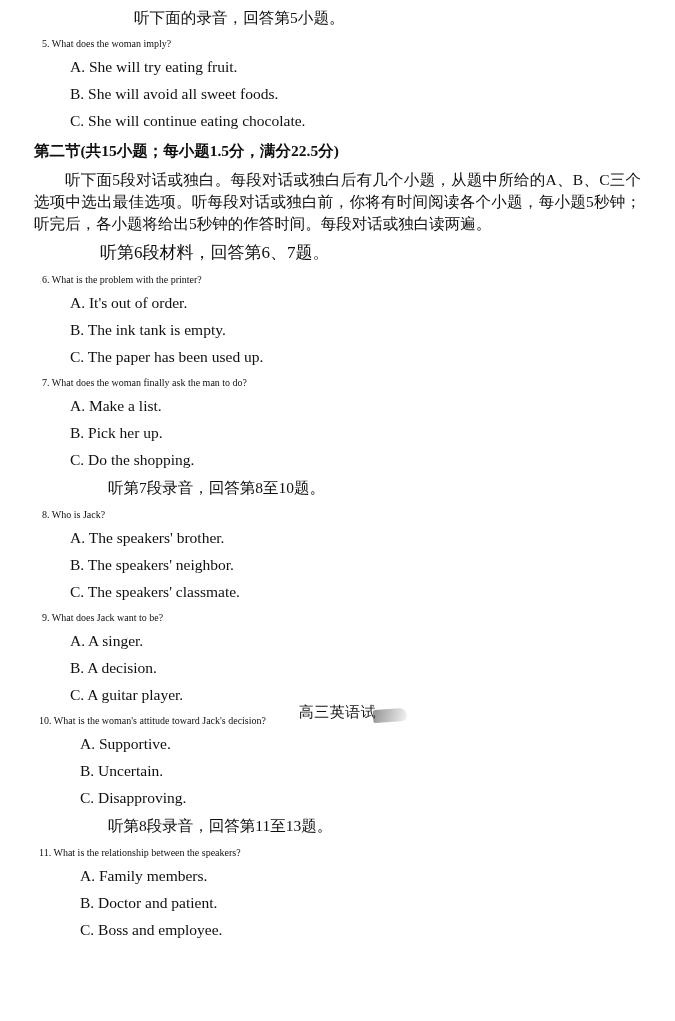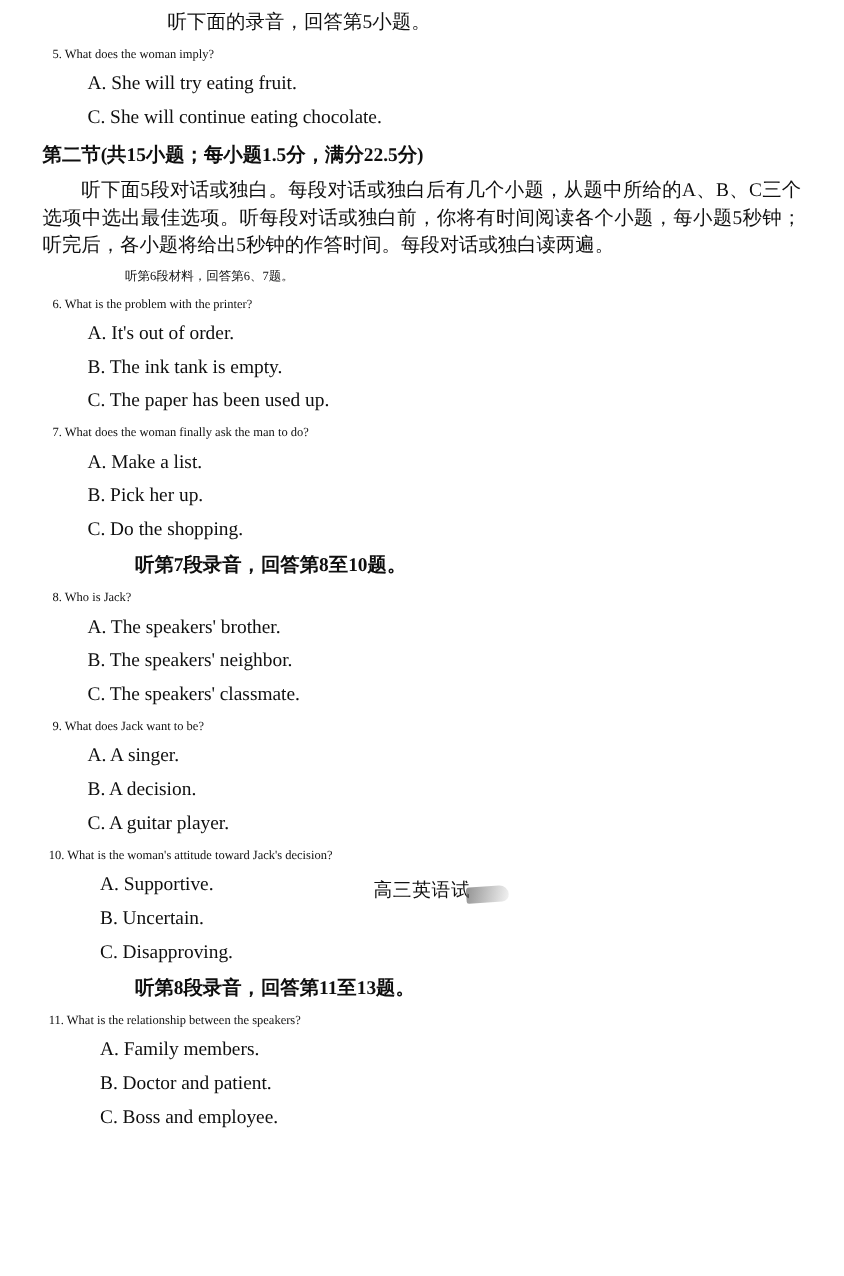--- a/index.html
+++ b/index.html
@@ -39,29 +39,28 @@
     font-size: 15.5px;
     line-height: 1.42;
     text-align: justify;
     text-justify: inter-ideograph;
     margin: 0 0 6px 0;
   }
   .indent2 {
     text-indent: 2em;
   }
   .center-dir {
-    font-size: 10px;
+    font-size: 17px;
     margin: 4px 0 10px 0;
     padding-left: 66px;
   }
   .center-dir2 {
     font-size: 15.5px;
     margin: 4px 0 10px 0;
     padding-left: 74px;
-    font-weight: bold;
   }
   .qline {
     font-size: 10px;
     margin: 0 0 9px 0;
     padding-left: 8px;
   }
   .qline.q10 {
     padding-left: 5px;
   }
   .opt {
@@ -106,20 +105,21 @@
 </style>
 </head>
 <body>
 
 <div class="page">
 
   <div class="line topline">听下面的录音，回答第5小题。</div>
 
   <div class="qline">5. What does the woman imply?</div>
   <div class="opt">A. She will try eating fruit.</div>
+  <div class="opt">B. She will avoid all sweet foods.</div>
   <div class="opt gap-after">C. She will continue eating chocolate.</div>
 
   <div class="instr-head">第二节(共15小题；每小题1.5分，满分22.5分)</div>
   <div class="para indent2">听下面5段对话或独白。每段对话或独白后有几个小题，从题中所给的A、B、C三个选项中选出最佳选项。听每段对话或独白前，你将有时间阅读各个小题，每小题5秒钟；听完后，各小题将给出5秒钟的作答时间。每段对话或独白读两遍。</div>
 
   <div class="center-dir">听第6段材料，回答第6、7题。</div>
 
   <div class="qline">6. What is the problem with the printer?</div>
   <div class="opt">A. It's out of order.</div>
   <div class="opt">B. The ink tank is empty.</div>

